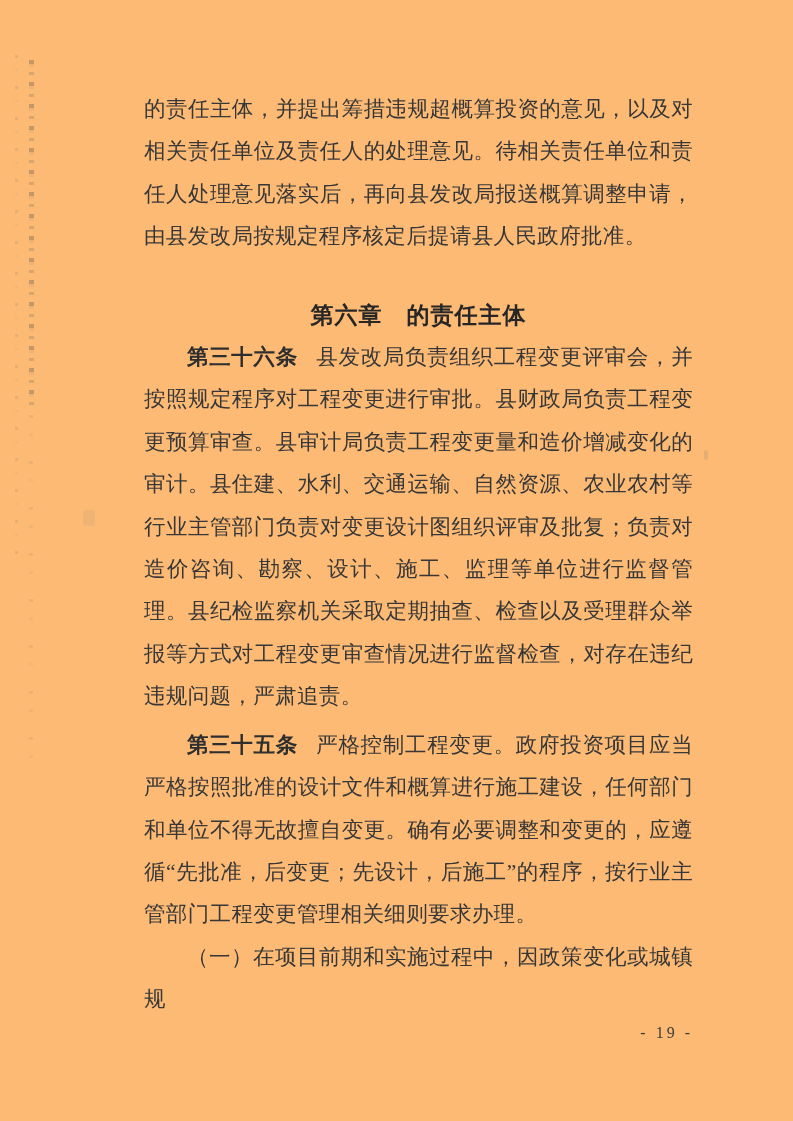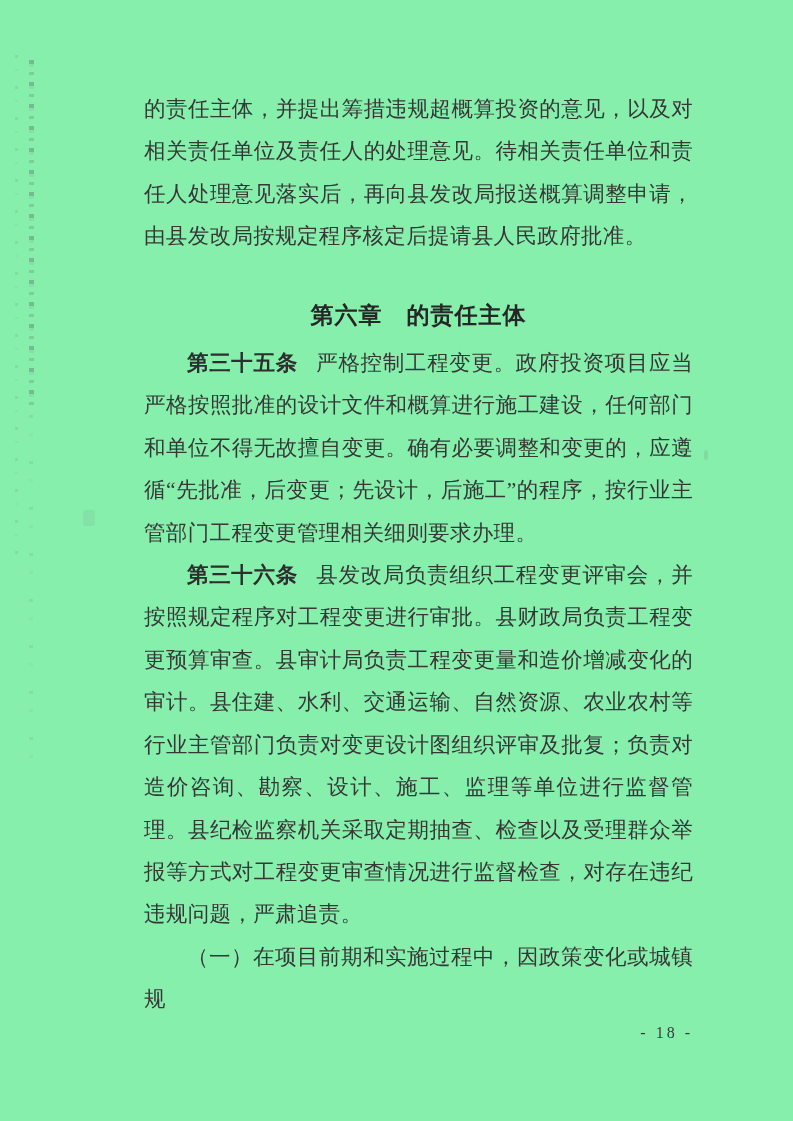--- a/index.html
+++ b/index.html
@@ -7,21 +7,21 @@
     width: 793px;
     height: 1121px;
     background: #fbfbfa;
     overflow: hidden;
     font-family: "Liberation Serif", "DejaVu Serif", serif;
   }
   .page {
     position: relative;
     width: 793px;
     height: 1121px;
-    background: #86efac;
+    background: #fdba74;
   }
   
   .scan-noise {
     position: absolute;
     pointer-events: none;
   }
   .strip-a {
     left: 15px; top: 55px; width: 3px; height: 500px;
     background: repeating-linear-gradient(180deg,
       rgba(90,90,90,0.28) 0 3px, transparent 3px 14px,
@@ -102,24 +102,24 @@
   <div class="scan-noise strip-c"></div>
   <div class="scan-noise smudge-a"></div>
   <div class="scan-noise smudge-b"></div>
 
   <div class="content">
 
     <p class="para no-indent">的责任主体，并提出筹措违规超概算投资的意见，以及对相关责任单位及责任人的处理意见。待相关责任单位和责任人处理意见落实后，再向县发改局报送概算调整申请，由县发改局按规定程序核定后提请县人民政府批准。</p>
 
     <h2 class="chapter">第六章　的责任主体</h2>
 
+    <p class="para"><span class="term">第三十六条</span><span>县发改局负责组织工程变更评审会，并按照规定程序对工程变更进行审批。县财政局负责工程变更预算审查。县审计局负责工程变更量和造价增减变化的审计。县住建、水利、交通运输、自然资源、农业农村等行业主管部门负责对变更设计图组织评审及批复；负责对造价咨询、勘察、设计、施工、监理等单位进行监督管理。县纪检监察机关采取定期抽查、检查以及受理群众举报等方式对工程变更审查情况进行监督检查，对存在违纪违规问题，严肃追责。</span></p>
+
     <p class="para art-35"><span class="term">第三十五条</span><span>严格控制工程变更。政府投资项目应当严格按照批准的设计文件和概算进行施工建设，任何部门和单位不得无故擅自变更。确有必要调整和变更的，应遵循“先批准，后变更；先设计，后施工”的程序，按行业主管部门工程变更管理相关细则要求办理。</span></p>
-
-    <p class="para"><span class="term">第三十六条</span><span>县发改局负责组织工程变更评审会，并按照规定程序对工程变更进行审批。县财政局负责工程变更预算审查。县审计局负责工程变更量和造价增减变化的审计。县住建、水利、交通运输、自然资源、农业农村等行业主管部门负责对变更设计图组织评审及批复；负责对造价咨询、勘察、设计、施工、监理等单位进行监督管理。县纪检监察机关采取定期抽查、检查以及受理群众举报等方式对工程变更审查情况进行监督检查，对存在违纪违规问题，严肃追责。</span></p>
 
 
     <p class="para">（一）在项目前期和实施过程中，因政策变化或城镇规</p>
 
   </div>
 
-  <div class="page-number">- 18 -</div>
+  <div class="page-number">- 19 -</div>
 
 </div>
 
 </body></html>

